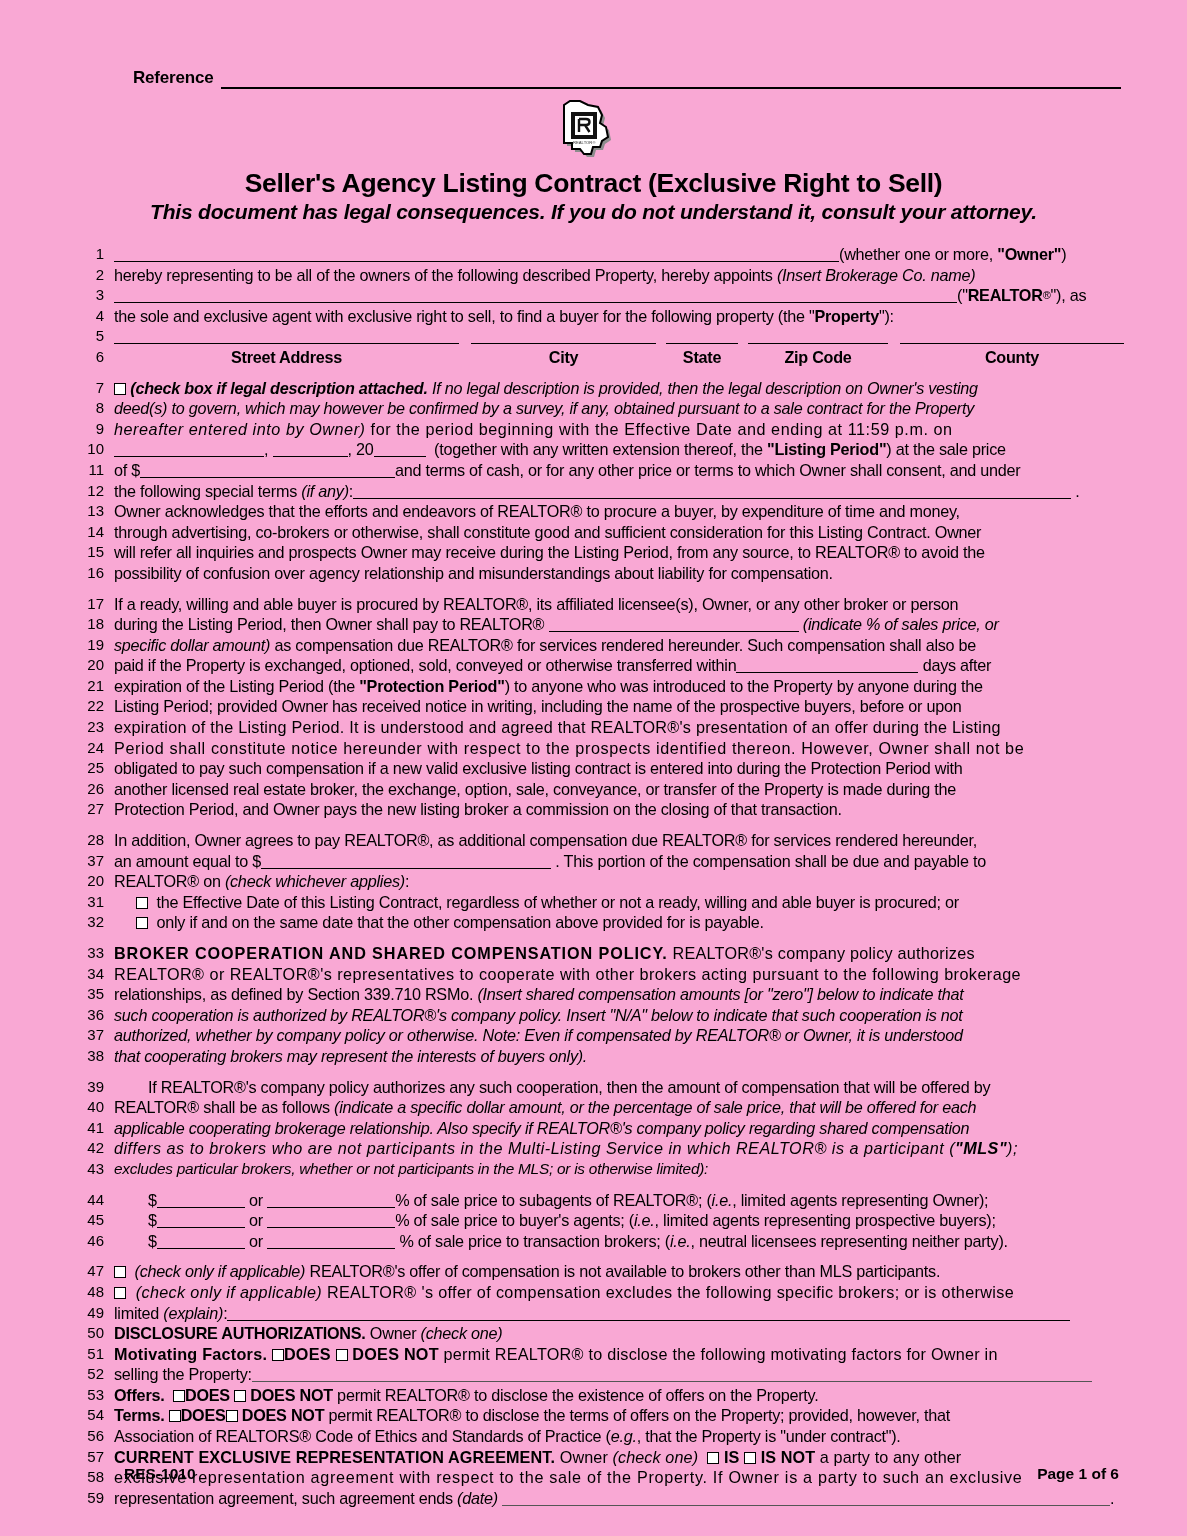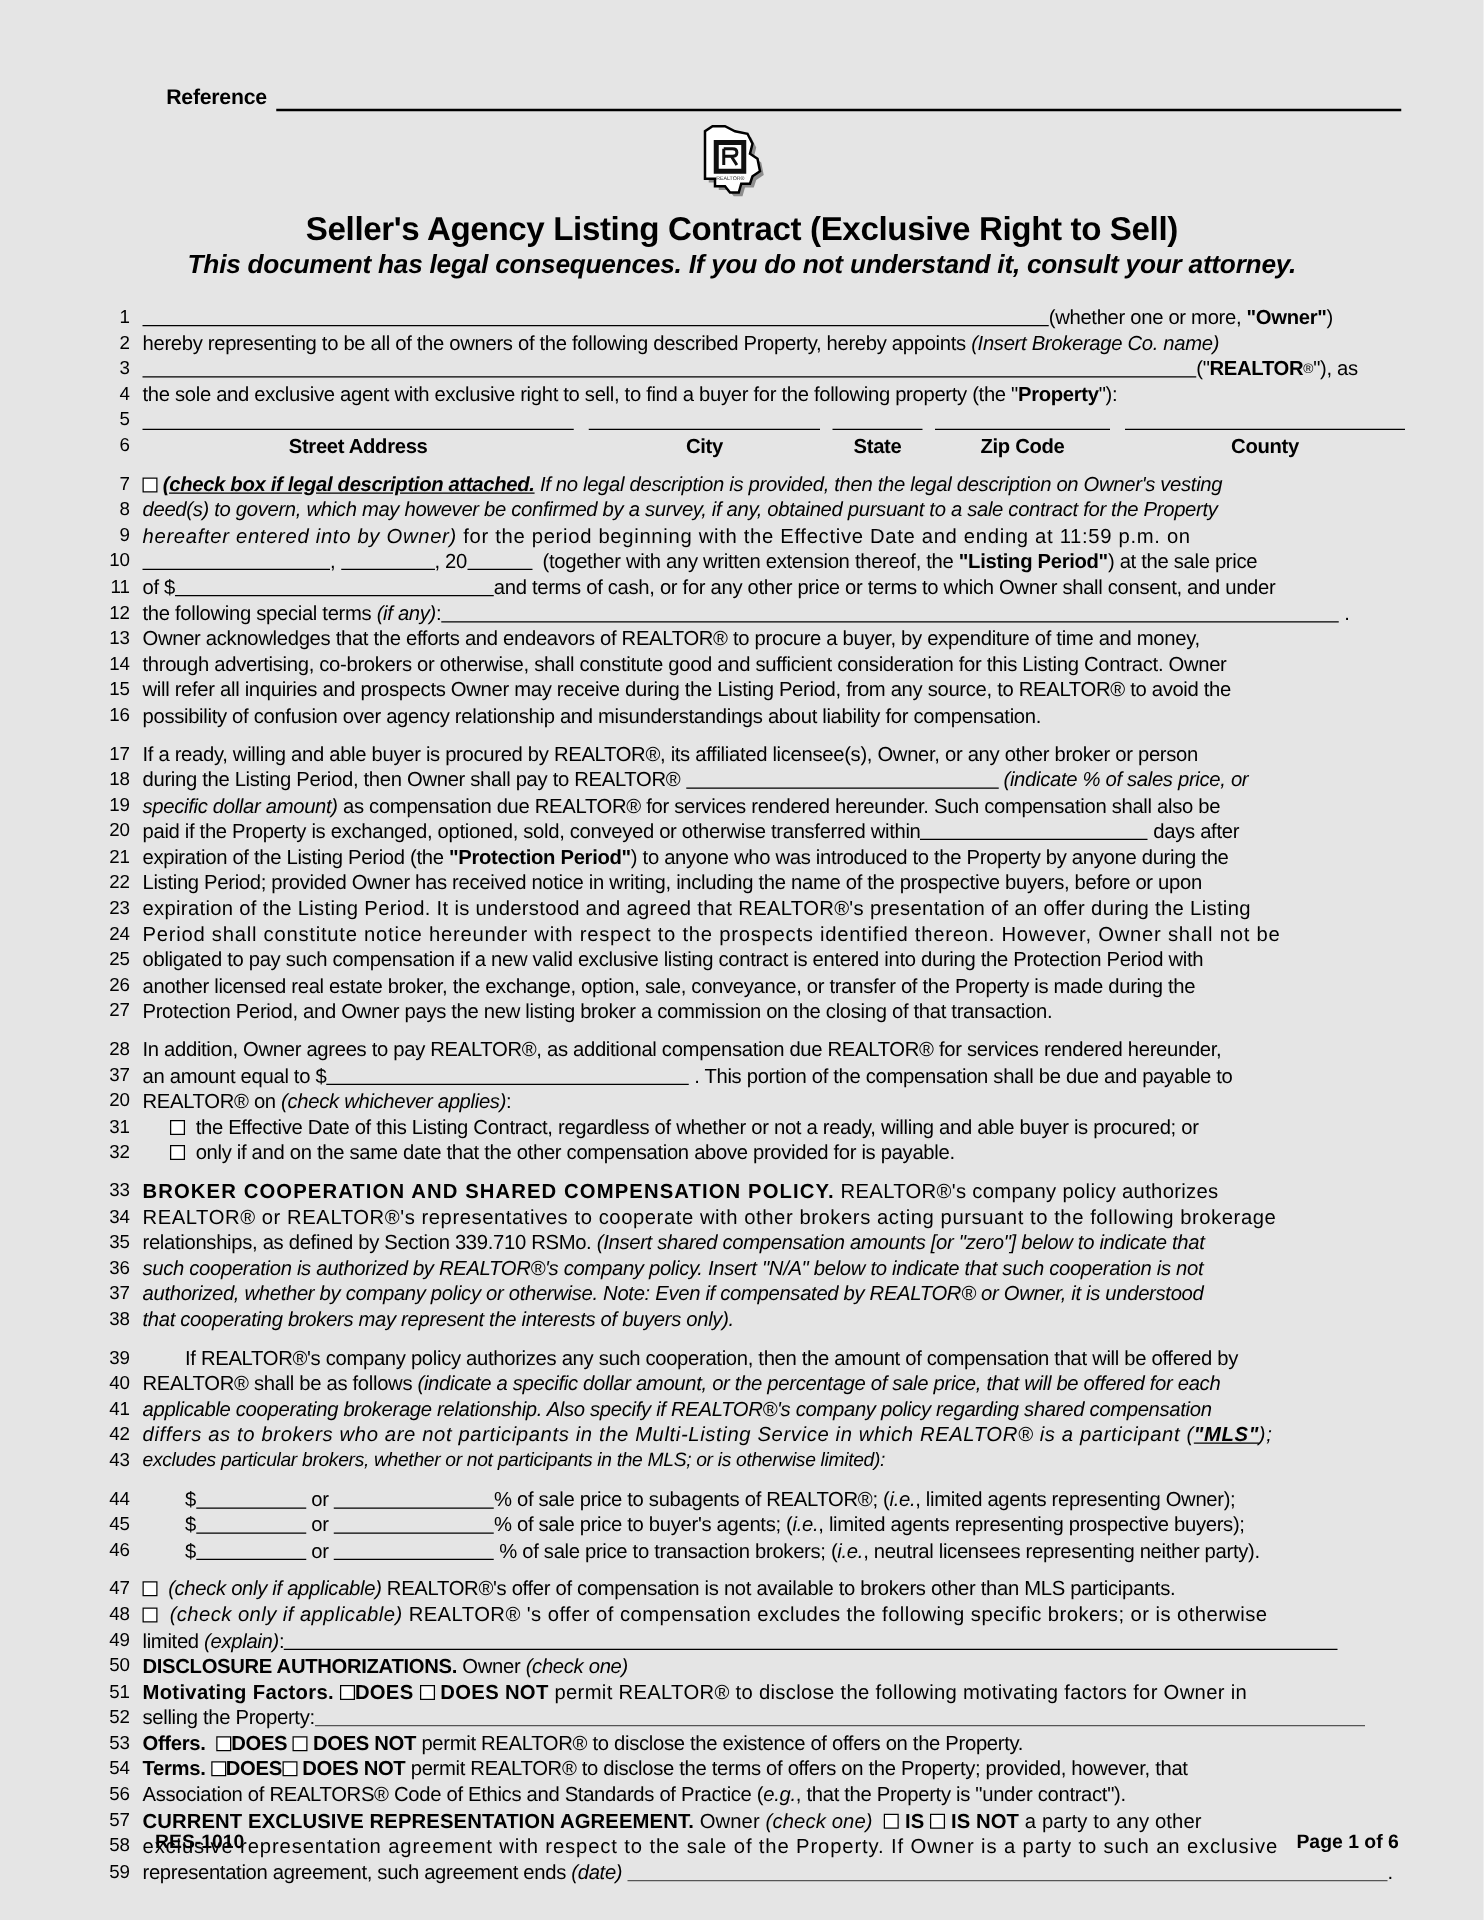--- a/index.html
+++ b/index.html
@@ -8,21 +8,21 @@
     background: #ffffff;
   }
   body {
     font-family: "Liberation Sans", sans-serif;
     color: #000000;
   }
   .page {
     position: relative;
     width: 1187px;
     height: 1536px;
-    background: #e5e5e5;
+    background: #f9a8d4;
     overflow: hidden;
     box-sizing: border-box;
   }
 
   
   .ref-row {
     position: absolute;
     left: 133px;
     top: 68px;
     width: 988px;
@@ -121,21 +121,21 @@
   .txt {
     flex: 1;
     font-size: 16.2px;
     line-height: 20.6px;
     letter-spacing: -0.25px;
     white-space: nowrap;
     position: relative;
   }
   b { font-weight: bold; }
   i, .it { }
-  .bi { font-weight: bold; font-style: italic; text-decoration: underline; }
+  .bi { font-weight: bold; font-style: italic; }
   .reg { font-size: 11px; vertical-align: 2px; }
 
   
   .rule {
     display: inline-block;
     border-bottom: 1.6px solid #000;
     height: 14px;
     vertical-align: -2px;
   }
   .rule-grey {

